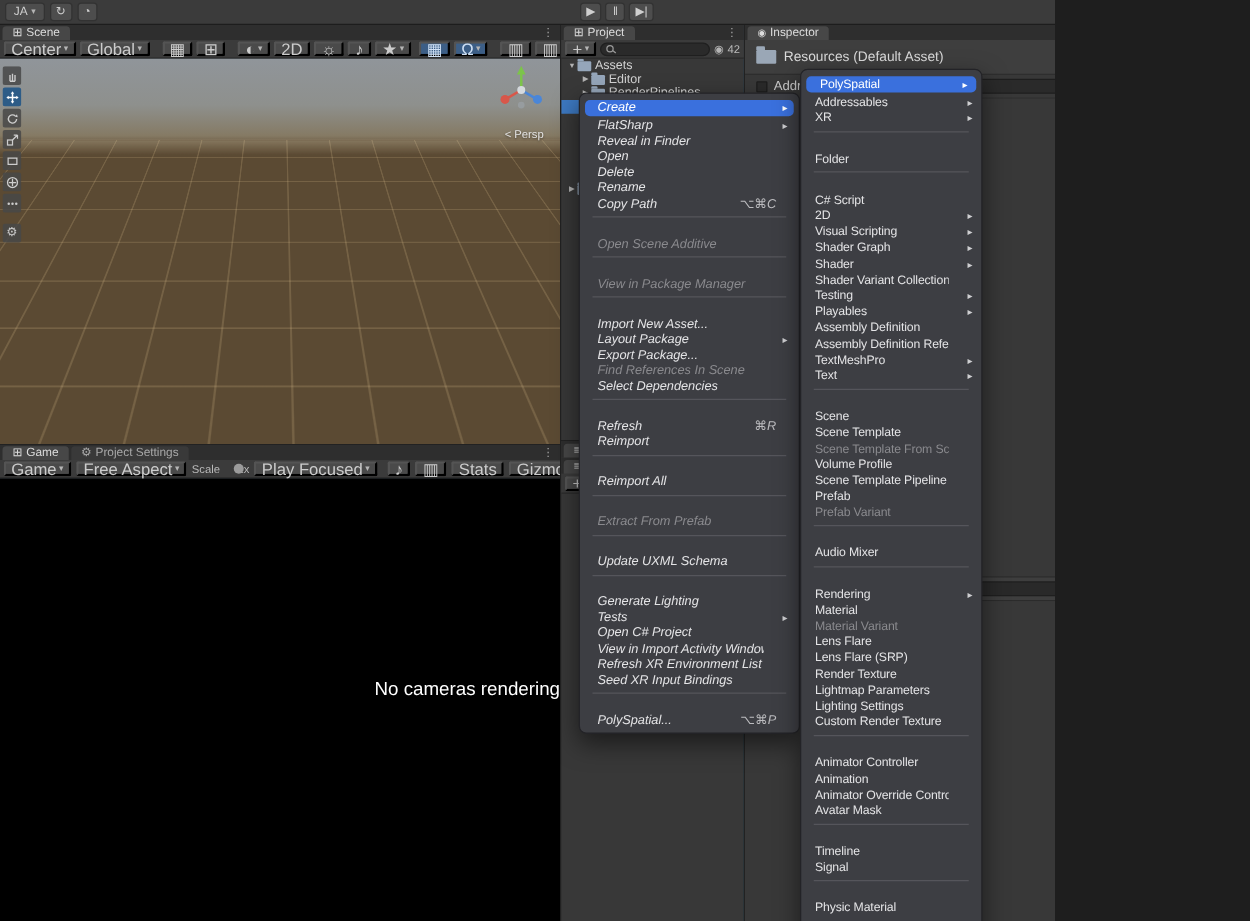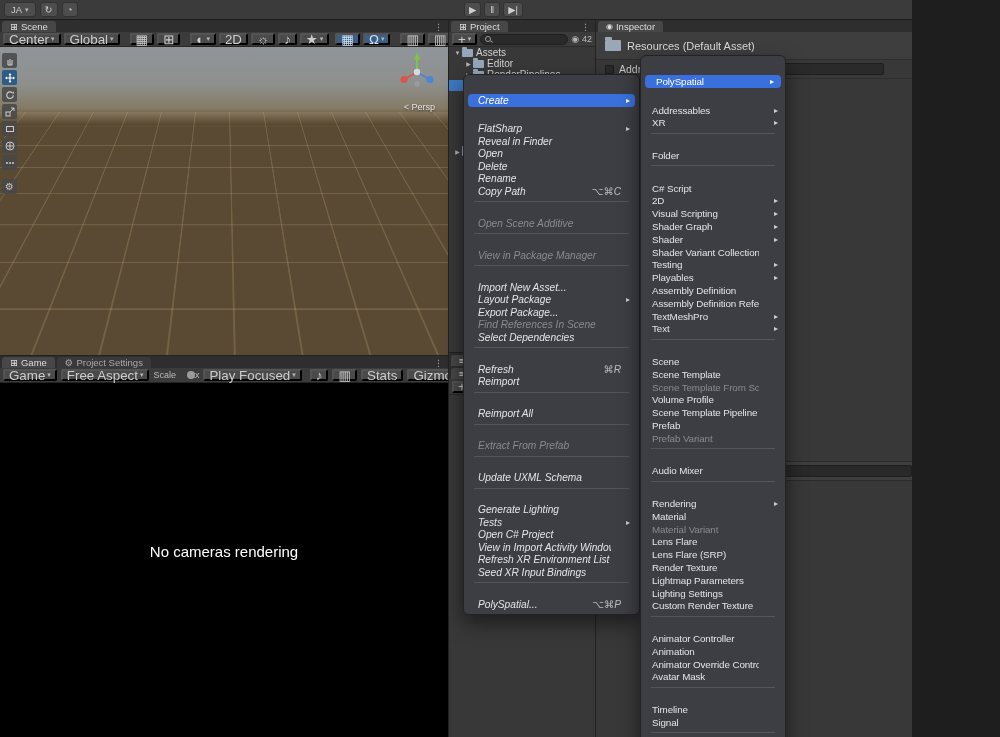--- a/index.html
+++ b/index.html
@@ -1,16 +1,16 @@
 <!DOCTYPE html>
 <html><head>
 <meta charset="utf-8">
 <style>
   html,body{margin:0;padding:0;background:#1e1e1e;}
-  .app{position:relative;width:912px;height:737px;background:#0c4a6e;overflow:hidden;
+  .app{position:relative;width:844px;height:737px;background:#0c4a6e;overflow:hidden;
        font-family:"Liberation Sans","DejaVu Sans",sans-serif;color:#d8d8d8;font-size:11px;}
   .app *{box-sizing:border-box;}
 
   
   .topbar{position:absolute;left:0;top:0;width:1000px;height:20px;background:#3b3b3b;border-bottom:1px solid #1d1d1d;}
   .tb-left{position:absolute;left:4px;top:2px;display:flex;gap:4px;}
   .tb-center{position:absolute;left:464px;top:2px;display:flex;gap:3px;}
   .tb-right{position:absolute;right:4px;top:2px;display:flex;gap:5px;}
   .tbtn{height:15px;display:inline-flex;align-items:center;gap:3px;padding:0 6px;background:#4d4d4d;
         border:1px solid #323232;border-radius:3px;color:#cfcfcf;font-size:9.5px;line-height:1;white-space:nowrap;}
@@ -47,21 +47,21 @@
   .gizmo{position:absolute;right:8px;top:2px;}
   .persp{position:absolute;right:13px;top:55px;font-size:9px;color:#e3e3e3;text-shadow:0 1px 2px rgba(0,0,0,.45);}
 
   
   .game-panel{position:absolute;left:0;top:355px;width:448px;height:382px;border-top:1px solid #222;}
   .game-toolbar{position:absolute;top:12px;left:0;right:0;height:15px;background:#3b3b3b;border-bottom:1px solid #232323;
                 display:flex;align-items:center;gap:4px;padding:0 3px;font-size:9px;}
   .slider{width:52px;height:2px;background:#5e5e5e;border-radius:1px;position:relative;margin:0 3px;}
   .thumb{position:absolute;left:4px;top:-3px;width:8px;height:8px;border-radius:50%;background:#9b9b9b;}
   .gview{position:absolute;top:27px;left:0;right:0;bottom:0;background:#000;}
-  .gmsg{position:absolute;top:160px;left:0;width:100%;text-align:center;color:#fff;font-size:15px;}
+  .gmsg{position:absolute;top:160px;left:0;width:100%;text-align:right;color:#fff;font-size:15px;}
 
   
   .project-panel{position:absolute;left:448px;top:20px;width:147px;height:332px;border-left:1px solid #222;background:#383838;}
   .pj-toolbar{position:absolute;top:12px;left:0;right:0;height:15px;background:#3b3b3b;border-bottom:1px solid #2a2a2a;
               display:flex;align-items:center;gap:3px;padding:0 3px;font-size:9px;}
   .pill{flex:1;height:11px;background:#2a2a2a;border:1px solid #1f1f1f;border-radius:6px;display:flex;align-items:center;padding:0 4px;gap:3px;min-width:20px;}
   .mag{width:6px;height:6px;border:1px solid #9a9a9a;border-radius:50%;position:relative;flex:none;}
   .mag::after{content:"";position:absolute;width:3px;height:1px;background:#9a9a9a;right:-3px;bottom:-1px;transform:rotate(40deg);}
   .cnt{color:#bbb;font-size:9px;}
   .tree{position:absolute;top:27px;left:0;right:0;bottom:0;overflow:hidden;font-size:10px;}
@@ -102,21 +102,21 @@
 
   
   .menu{position:absolute;background:#3d3e43;border:1px solid #232327;border-radius:6px;
         box-shadow:0 8px 20px rgba(0,0,0,.5);padding:3px 0;}
   .mrow{height:12.5px;display:flex;align-items:center;padding:0 9px 0 14px;font-size:10.2px;color:#e4e4e6;white-space:nowrap;}
   .ml{flex:1;overflow:hidden;}
   .ms{margin-left:10px;color:#bcbcbf;}
   .ma{width:9px;text-align:right;color:#cfcfd2;font-size:8px;}
   .has-submenu .ma::before{content:"▸";}
   .mrow.disabled,.mrow.disabled .ms{color:#8a8a8e;}
-  .mrow.selected{background:#3a70dd;color:#fff;border-radius:4px;margin:16px 4px;padding:0 5px 0 10px;}
+  .mrow.selected{background:#3a70dd;color:#fff;border-radius:4px;margin:2px 4px;padding:0 5px 0 10px;}
   .mrow.selected .ms,.mrow.selected .ma{color:#fff;}
   .mrow.sep{height:auto;padding:0;margin:3.5px 10px;border-top:1px solid #55555b;}
   #context-menu{left:463px;top:74px;width:177px;z-index:20;}
   #context-menu .mrow{height:12.5px;font-style:italic;}
   #create-menu{left:640px;top:55px;width:146px;z-index:21;}
   #create-menu .mrow{height:12.8px;font-size:9.8px;letter-spacing:-0.1px;padding-left:11px;padding-right:7px;}
   #poly-menu{left:786px;top:55px;min-width:130px;width:max-content;z-index:22;}
   #poly-menu .mrow{height:13.5px;font-size:9.8px;padding-right:12px;}
   #poly-menu .mrow.selected{background:#2e6fe8;border:1px solid #83acf5;margin:0 3px;border-radius:4px;}
 </style>

